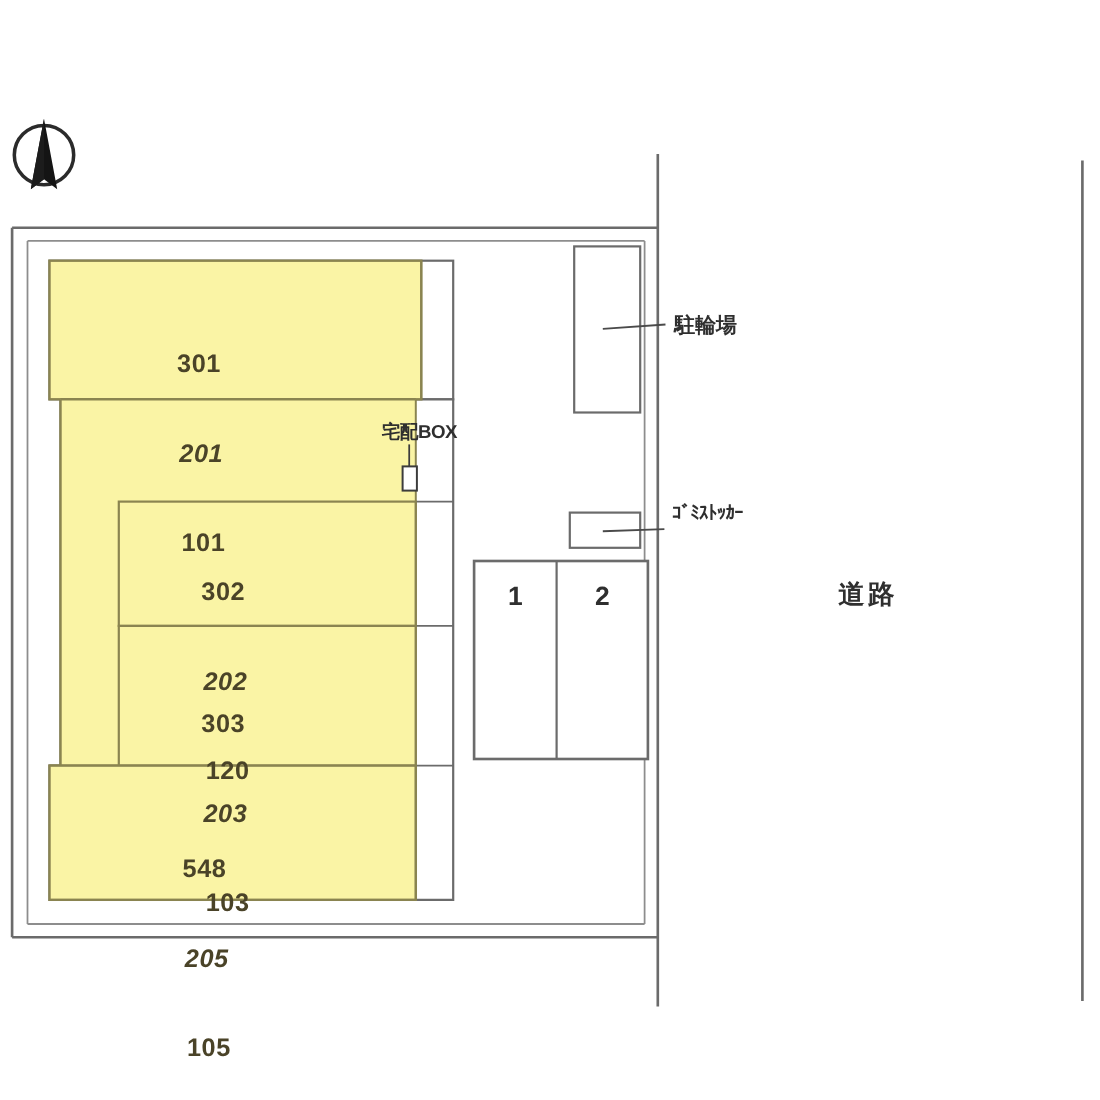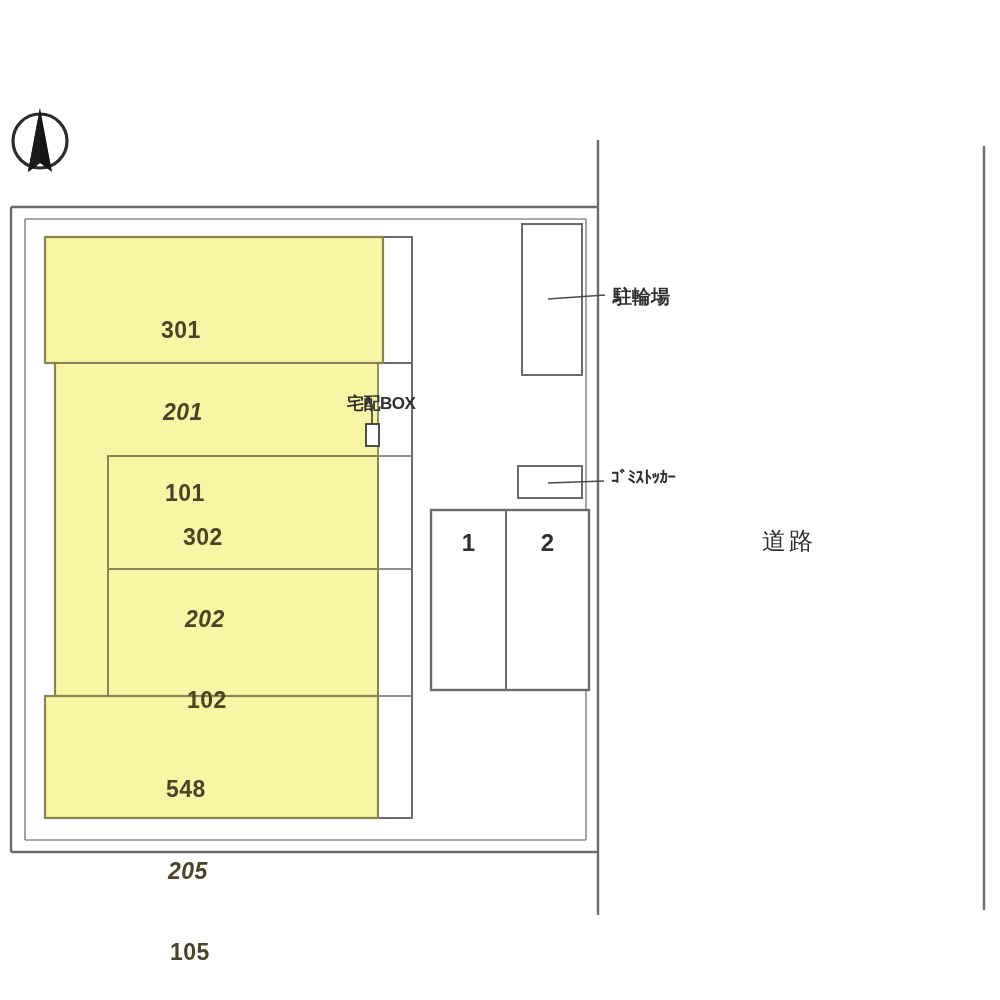--- a/index.html
+++ b/index.html
@@ -45,25 +45,24 @@
   .jp-label {
     font-size: 19px;
     font-weight: bold;
     color: #2f2f2f;
   }
   .jp-label-small {
     font-size: 17px;
     font-weight: bold;
     color: #2f2f2f;
     letter-spacing: -0.5px;
-    margin-top: 11px;
   }
   .road-label {
     font-size: 24px;
-    font-weight: normal;
+    font-weight: bold;
     color: #2f2f2f;
     letter-spacing: 3px;
   }
   .stall-label {
     font-size: 24px;
     font-weight: bold;
     color: #2f2f2f;
     text-align: center;
   }
 </style>
@@ -125,23 +124,28 @@
 
   <div class="lbl unit-label" style="left:161px; top:263px; width:110px;">
     <span>301</span>
     <span>201</span>
     <span>101</span>
   </div>
 
   <div class="lbl unit-label" style="left:183px; top:470px; width:110px;">
     <span>302</span>
     <span>202</span>
-    <span>102</span>
+    <span>120</span>
   </div>
 
+  <div class="lbl unit-label" style="left:183px; top:590px; width:110px;">
+    <span>303</span>
+    <span>203</span>
+    <span>103</span>
+  </div>
 
   <div class="lbl unit-label" style="left:166px; top:722px; width:110px;">
     <span>548</span>
     <span>205</span>
     <span>105</span>
   </div>
 
   <div class="lbl jp-label" style="left:613px; top:286px;text-align:right;">駐輪場</div>
 
   <div class="lbl jp-label-small" style="left:611px; top:457px;">ｺﾞﾐｽﾄｯｶｰ</div>

